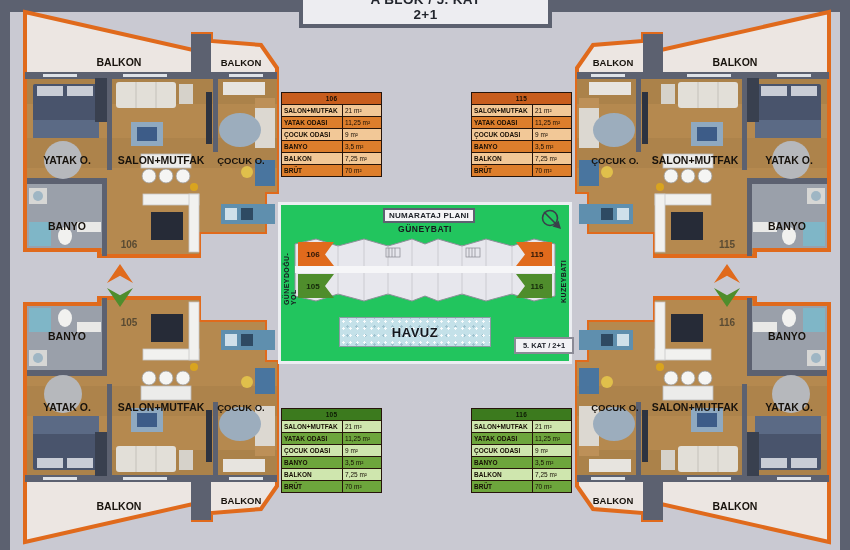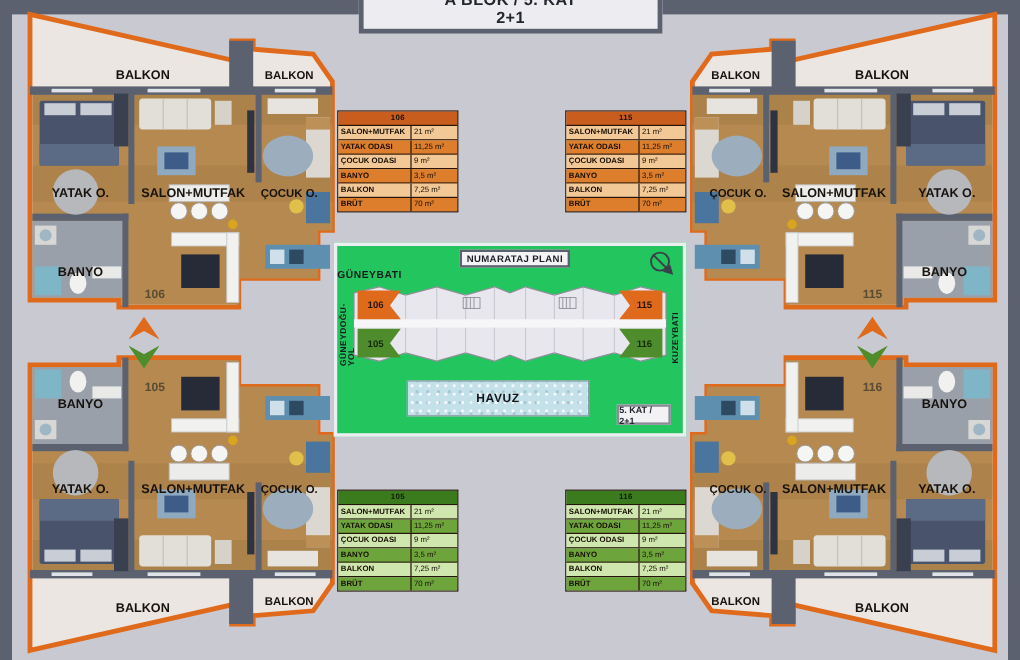--- a/index.html
+++ b/index.html
@@ -30,34 +30,34 @@
   .unit-table .row:last-child{border-bottom:none;}
   .unit-table .cl{width:58px;padding-left:2px;display:flex;align-items:center;
                   border-right:1px solid #26140a;}
   .unit-table .cv{flex:1;padding-left:2px;display:flex;align-items:center;font-weight:normal;}
   .ot .hd{background:#c85d1d;}  .gt .hd{background:#3c7a1e;color:#0d1a05;}
   .ot .r-a{background:#f2c897;} .ot .r-b{background:#dd7e2c;}
   .gt .r-a{background:#cfe6ae;} .gt .r-b{background:#6da53c;}
 
   .panel{position:absolute;left:278px;top:202px;width:294px;height:162px;z-index:4;
          background:#22c55e;border:3px solid #eceef2;box-sizing:border-box;}
-  .panel .ctr{position:absolute;left:0;width:100%;text-align:left;}
+  .panel .ctr{position:absolute;left:0;width:100%;text-align:center;}
   .plan-title{position:absolute;left:102px;top:3px;width:92px;height:15px;background:#f4f4f6;
               border:2px solid #5c6170;box-sizing:border-box;display:flex;align-items:center;
               justify-content:center;font-size:8px;font-weight:bold;color:#1c1f26;letter-spacing:.3px;}
   .dir{font-size:8.5px;font-weight:bold;color:#17191f;letter-spacing:.5px;}
   .v-label{position:absolute;writing-mode:vertical-rl;transform:rotate(180deg);
            font-size:7px;font-weight:bold;color:#17191f;letter-spacing:.4px;}
   .pool{position:absolute;left:58px;top:112px;width:152px;height:30px;background:#c4e1e9;
         border:1px solid #8a9aa2;box-sizing:border-box;display:flex;align-items:center;justify-content:center;
-        font-size:10px;font-weight:bold;color:#14161c;letter-spacing:.5px;
+        font-size:13px;font-weight:bold;color:#14161c;letter-spacing:.5px;
         background-image:radial-gradient(rgba(255,255,255,.9) 1px,transparent 1.4px),
                          radial-gradient(rgba(90,140,160,.35) 1px,transparent 1.4px);
         background-size:7px 7px,9px 9px;background-position:0 0,3px 4px;}
-  .badge{position:absolute;left:233px;top:132px;width:45px;height:17px;background:#f2f2f5;
+  .badge{position:absolute;left:233px;top:132px;width:60px;height:17px;background:#f2f2f5;
          border:2px solid #8b8b96;box-sizing:border-box;display:flex;align-items:center;
          justify-content:center;font-size:7.5px;font-weight:bold;color:#23262e;}
   .strip-txt{font-family:"Liberation Sans",sans-serif;font-weight:bold;font-size:8px;text-anchor:middle;}
 
   .arrow-up{position:absolute;width:26px;height:19px;background:#e06a1c;z-index:3;
             clip-path:polygon(50% 0,100% 100%,50% 62%,0 100%);}
   .arrow-down{position:absolute;width:26px;height:19px;background:#4f8d2c;z-index:3;
             clip-path:polygon(0 0,50% 38%,100% 0,50% 100%);}
 
   .watermark{position:absolute;left:268px;top:252px;width:312px;z-index:6;text-align:center;

